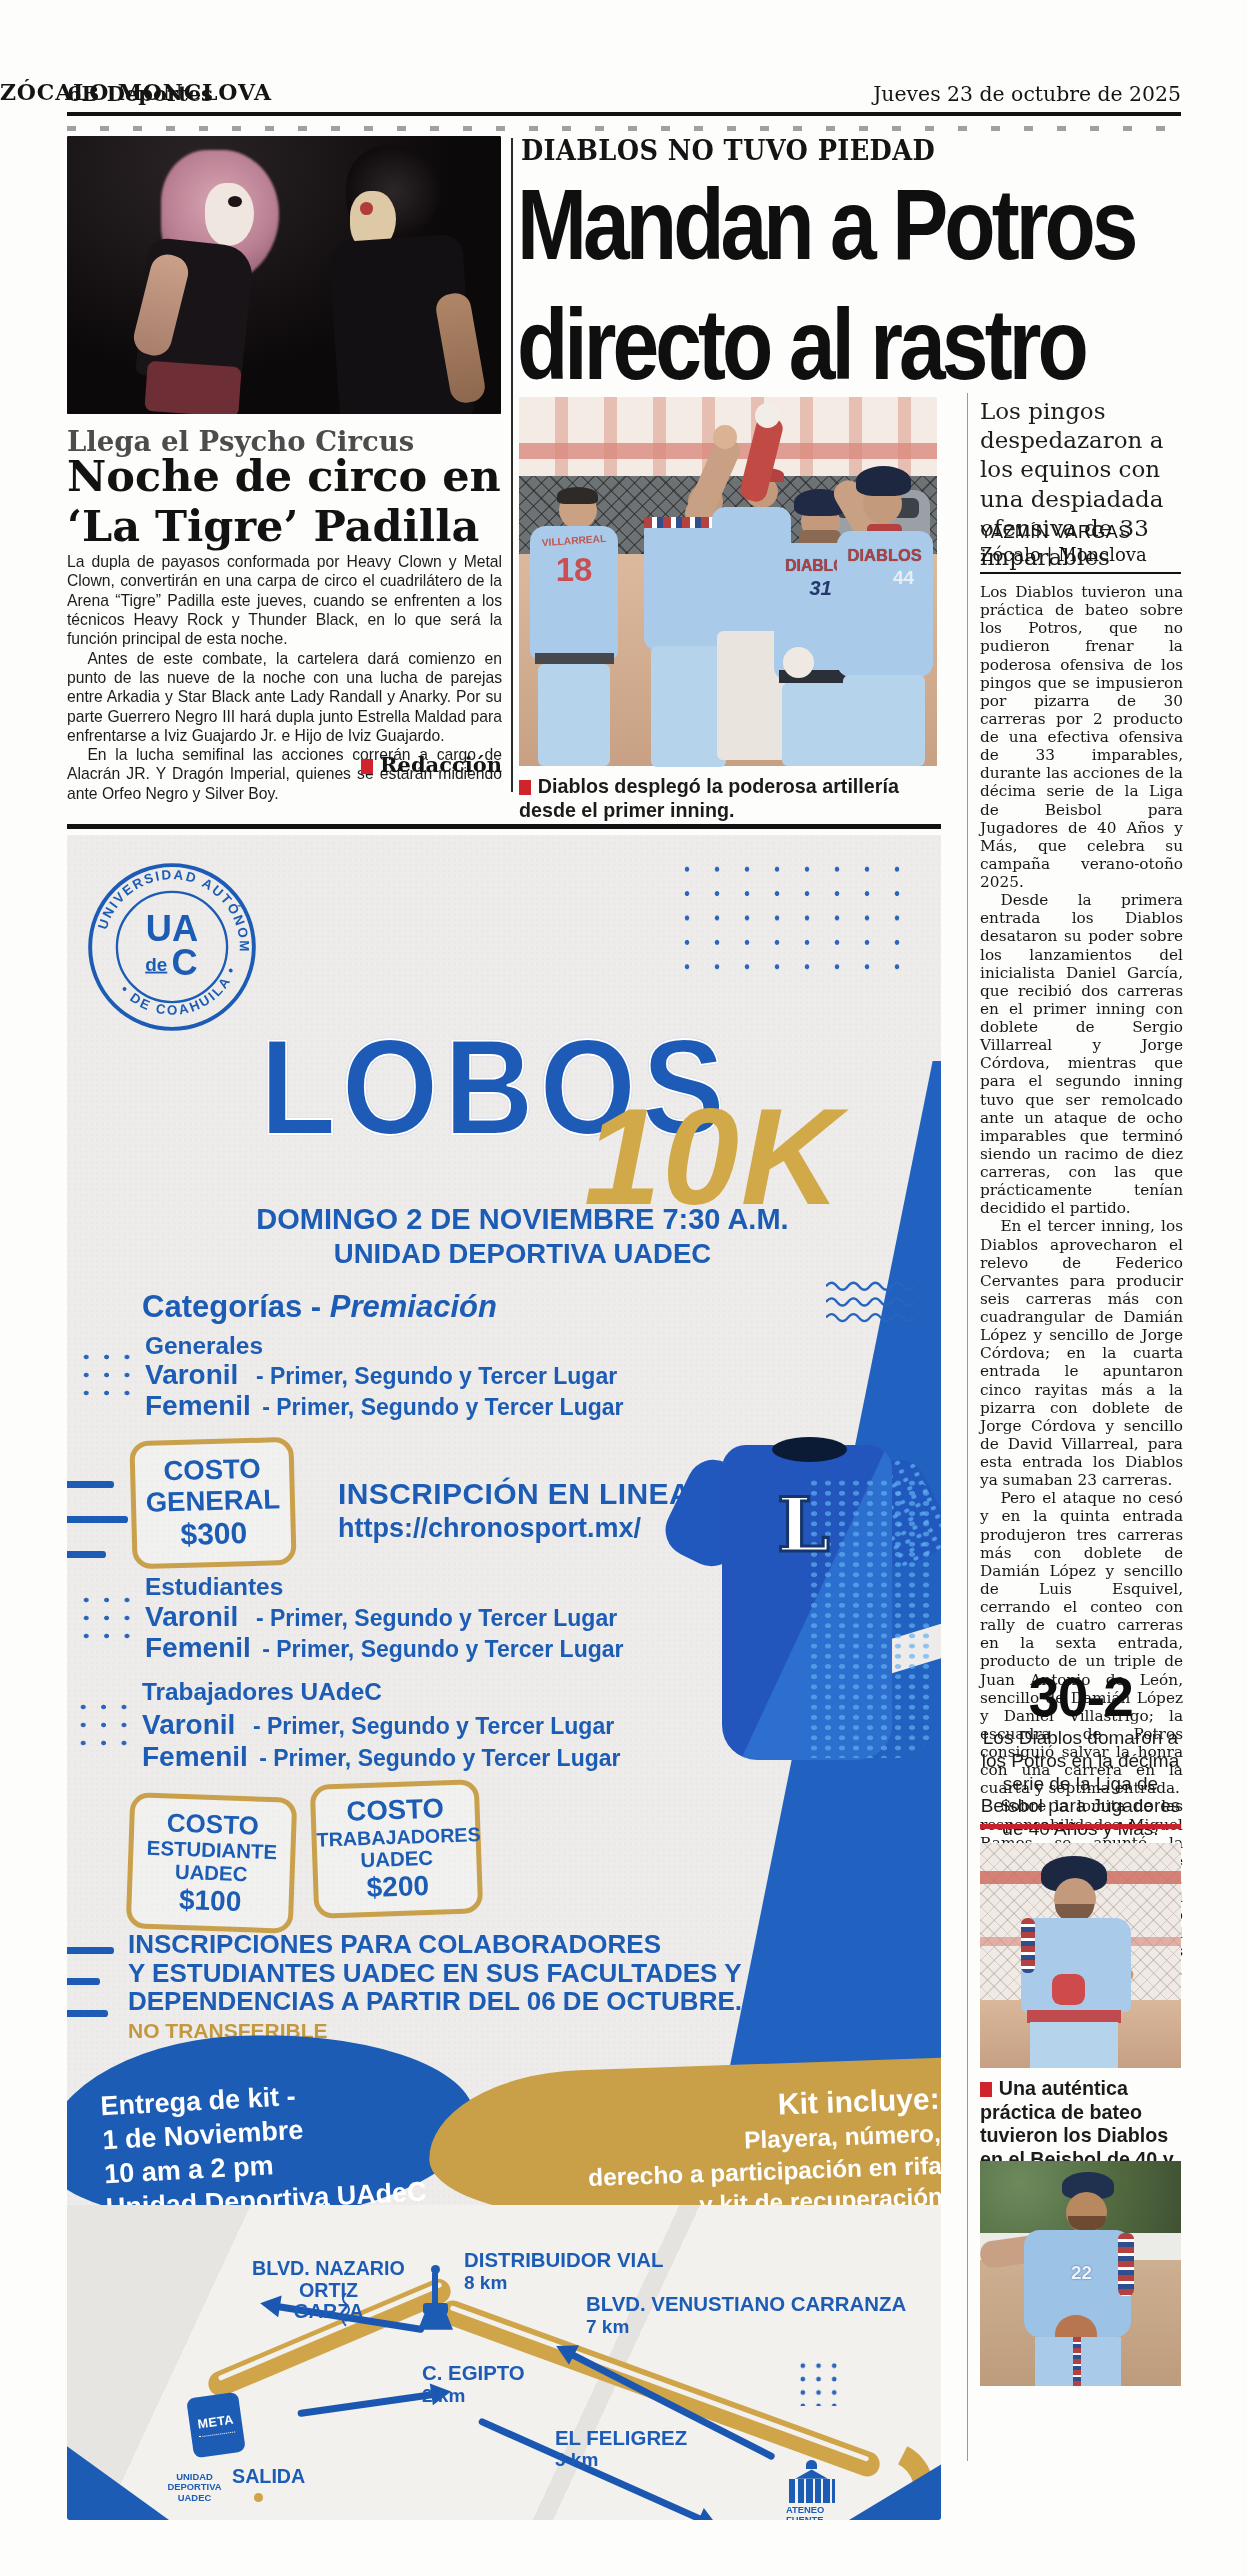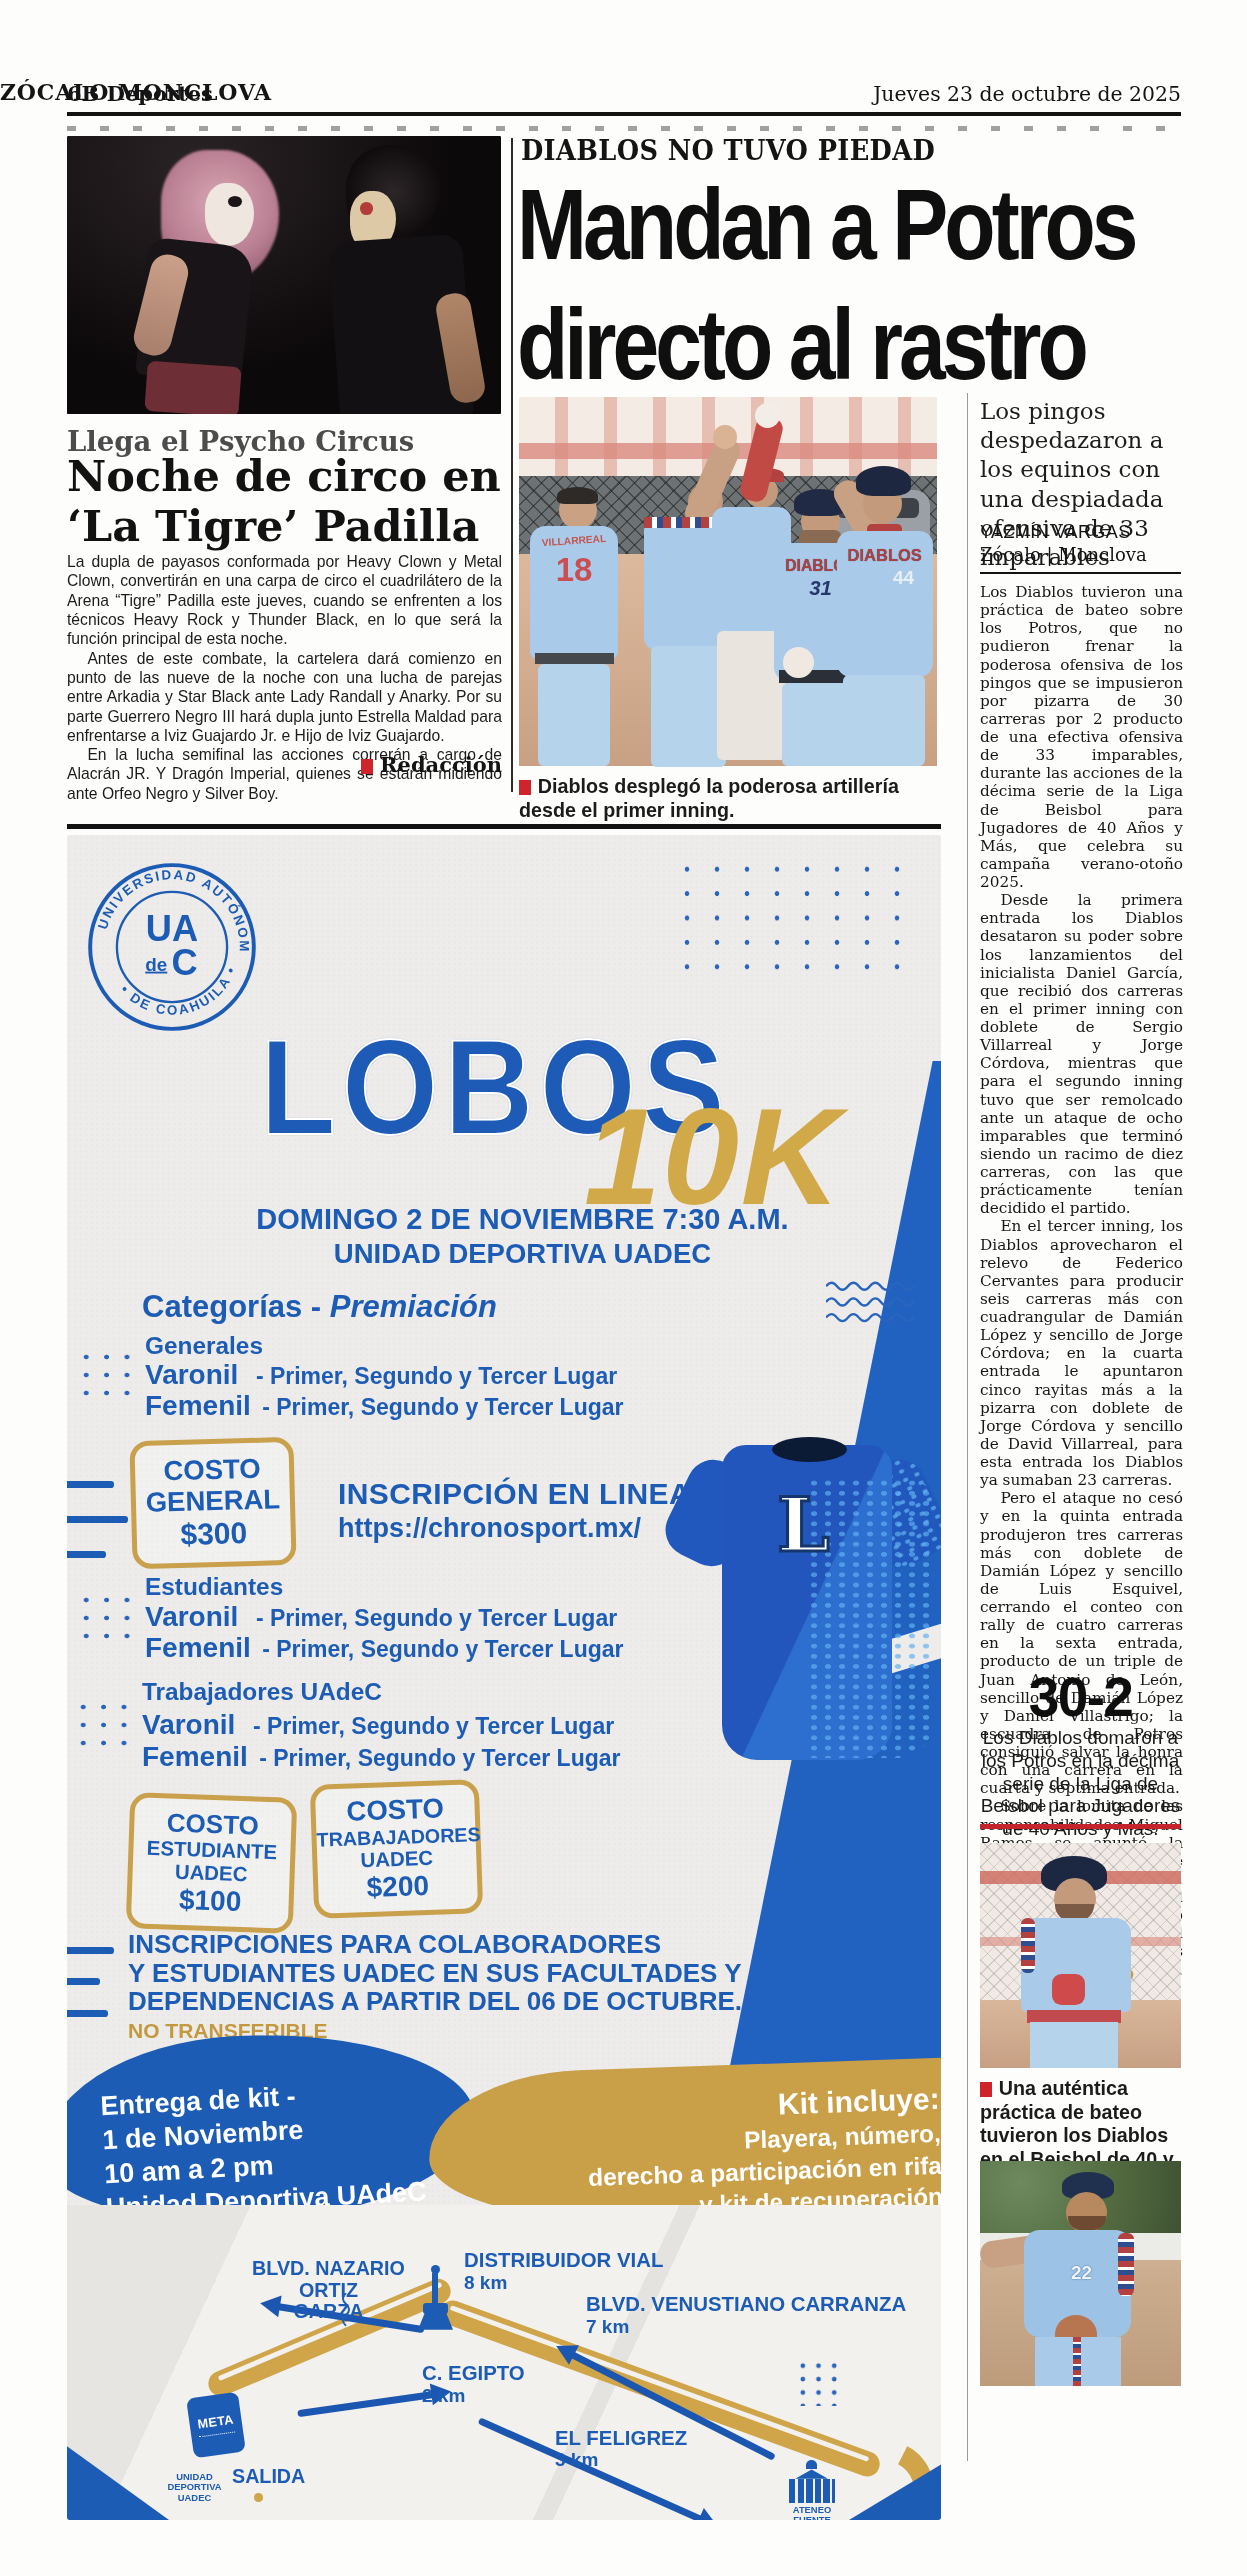--- a/index.html
+++ b/index.html
@@ -392,21 +392,21 @@
       <div class="abs" style="left:187px;top:288px;width:8.6px;height:8.6px;background:#d0a54a;border-radius:50%;"></div>
 
       <div class="abs dots" style="left:728px;top:154px;width:42px;height:47px;background-size:15.7px 13.4px;"></div>
 
       <div class="abs" style="left:722px;top:255px;width:46px;height:42px;">
         <div class="abs" style="left:17.3px;top:0;width:11px;height:9.4px;background:#1d5cb5;border-radius:50% 50% 0 0;"></div>
         <div class="abs" style="left:3.1px;top:9.4px;width:39px;height:9.4px;background:#1d5cb5;clip-path:polygon(8% 100%,50% 0,92% 100%);"></div>
         <div class="abs" style="left:0;top:19px;width:46px;height:23.6px;background:#1d5cb5;
              background-image:repeating-linear-gradient(90deg,transparent 0 6.3px,#f2f1ee 6.3px 8.6px);"></div>
       </div>
-      <div class="mlabel" style="left:719px;top:300px;width:52px;text-align:center;font-size:9.4px;">
+      <div class="mlabel" style="left:719px;top:300px;width:52px;font-size:9.4px;">
         <div>ATENEO</div>
         <div>FUENTE</div>
       </div>
 
       <div class="abs" style="left:0;top:225px;width:102px;height:90px;background:#1d5cb5;clip-path:polygon(0 18%,100% 100%,0 100%);"></div>
       <div class="abs" style="left:782px;top:259px;width:93px;height:56px;background:#1d5cb5;clip-path:polygon(100% 0,100% 100%,0 100%);"></div>
     </div>
   </div>
 
 </div>

